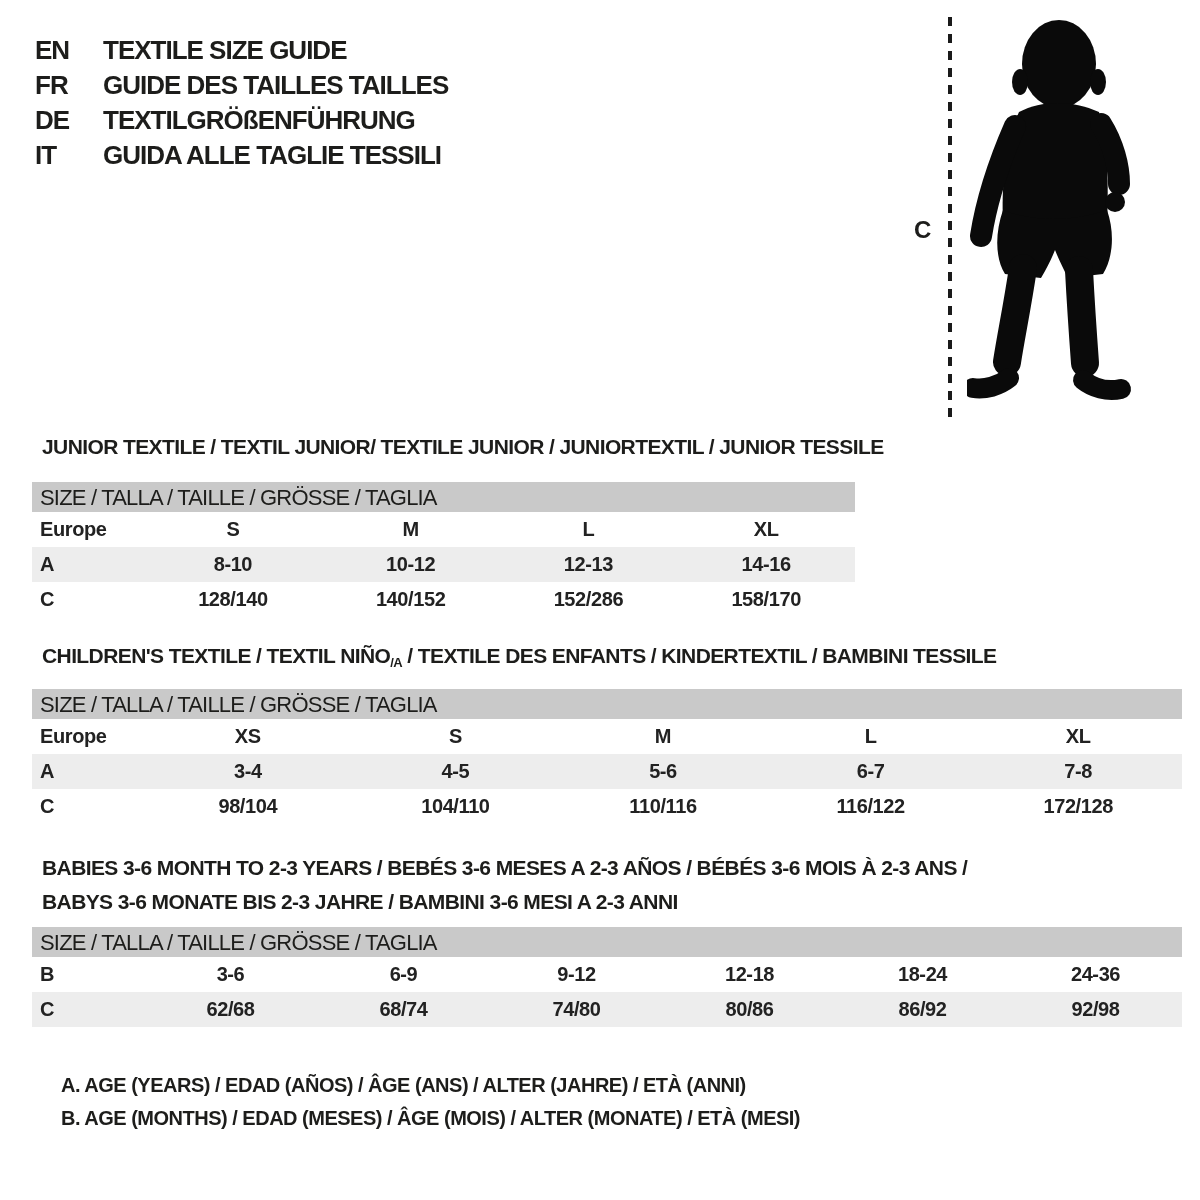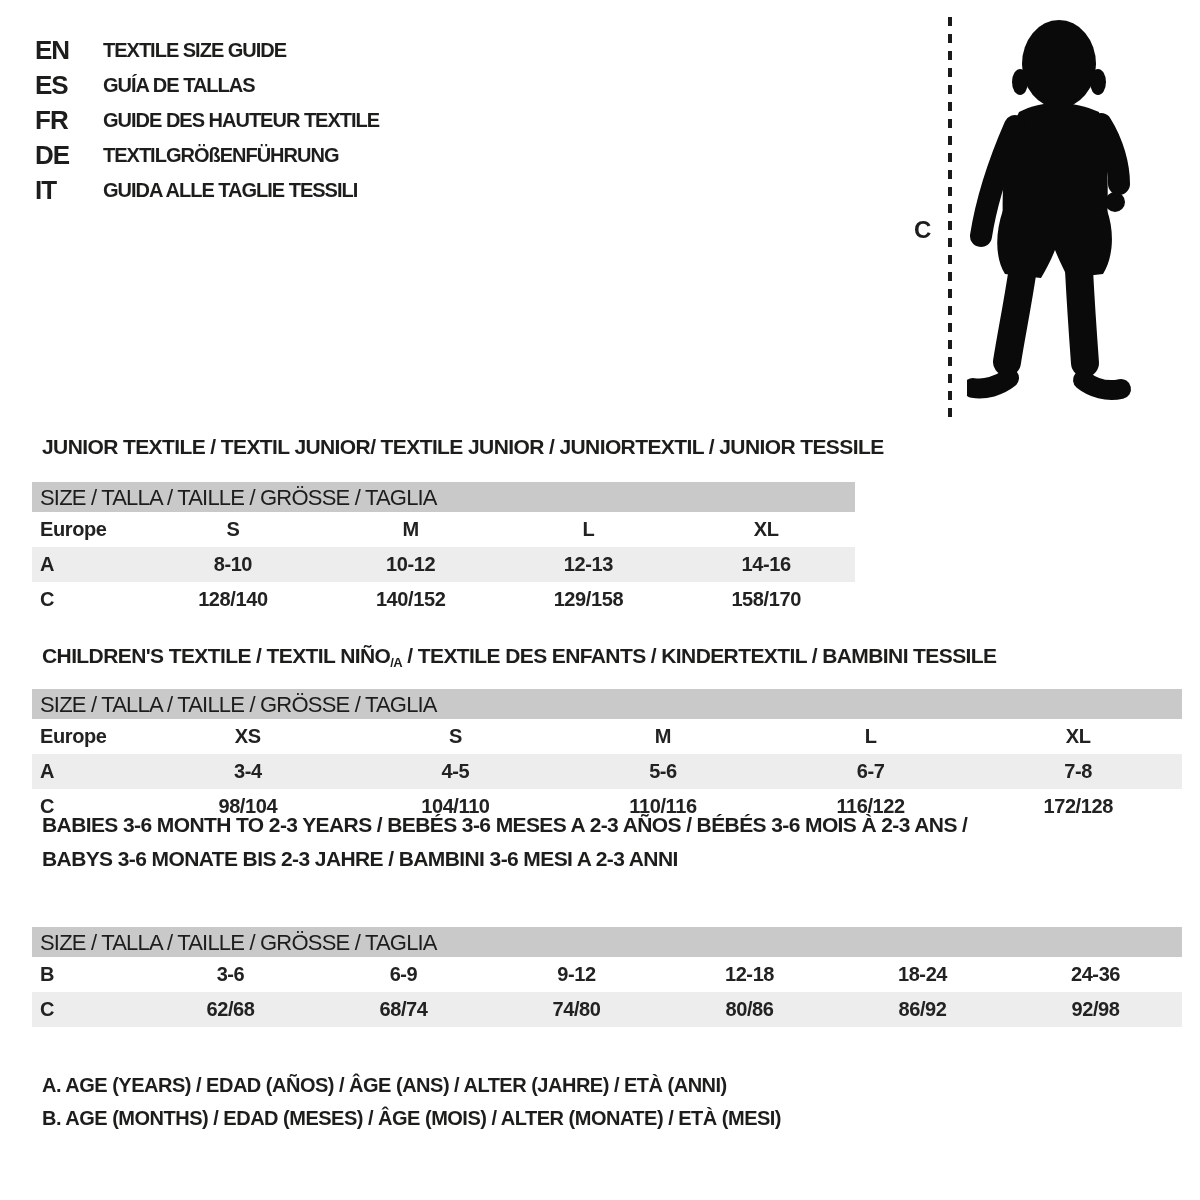--- a/index.html
+++ b/index.html
@@ -4,21 +4,21 @@
 <style>
   html,body{margin:0;padding:0;background:#ffffff;}
   .canvas{
     position:relative;width:1200px;height:1200px;background:#ffffff;
     font-family:"Liberation Sans",sans-serif;color:#1d1d1b;overflow:hidden;
   }
   
   .lang-block{position:absolute;left:35px;top:33px;}
   .lang-row{display:flex;height:35px;align-items:center;}
   .lang-code{width:68px;font-weight:bold;font-size:26px;letter-spacing:-1px;white-space:nowrap;}
-  .lang-title{font-weight:bold;font-size:20px;letter-spacing:-1px;white-space:nowrap;}
+  .lang-title{font-weight:bold;font-size:26px;letter-spacing:-1px;white-space:nowrap;}
   
   .dash-line{
     position:absolute;left:948px;top:17px;width:4px;height:400px;
     background:repeating-linear-gradient(to bottom,#1a1a1a 0 9px,transparent 9px 17px);
   }
   .height-label{position:absolute;left:914px;top:216px;font-weight:bold;font-size:24px;}
   .baby-svg{position:absolute;left:967px;top:18px;width:166px;height:400px;}
   
   .tbl-title{
     position:absolute;left:42px;font-weight:bold;font-size:21px;
@@ -38,39 +38,35 @@
   .size-table td{
     height:35px;text-align:center;font-weight:bold;font-size:20px;
     letter-spacing:-0.4px;padding:0;color:#222;margin-left:24px;
   }
   .size-table td.lbl{text-align:left;padding-left:8px;}
   .size-table col.c0{width:112px;}
   tr.r-gray{background:#ededed;}
   tr.r-white{background:#ffffff;}
   
   .footnotes{position:absolute;left:42px;top:1074px;}
-  .footnote{font-weight:bold;font-size:20px;letter-spacing:-0.5px;height:33px;white-space:nowrap;}
+  .footnote{font-weight:bold;font-size:20px;letter-spacing:-0.5px;height:33px;white-space:nowrap;margin-left:19px;}
 </style>
 </head>
 <body>
 
 <div class="canvas">
 
   <div class="lang-block">
     <div class="lang-row">
       <span class="lang-code">EN</span>
       <span class="lang-title">TEXTILE SIZE GUIDE</span>
     </div>
     <div class="lang-row">
-      <span class="lang-code">ES</span>
-      <span class="lang-title">GUÍA DE TALLAS</span>
-    </div>
-    <div class="lang-row">
       <span class="lang-code">FR</span>
-      <span class="lang-title">GUIDE DES HAUTEUR TEXTILE</span>
+      <span class="lang-title">GUIDE DES TAILLES TAILLES</span>
     </div>
     <div class="lang-row">
       <span class="lang-code">DE</span>
       <span class="lang-title">TEXTILGRÖßENFÜHRUNG</span>
     </div>
     <div class="lang-row">
       <span class="lang-code">IT</span>
       <span class="lang-title">GUIDA ALLE TAGLIE TESSILI</span>
     </div>
   </div>
@@ -119,21 +115,21 @@
         <td class="lbl">A</td>
         <td>8-10</td>
         <td>10-12</td>
         <td>12-13</td>
         <td>14-16</td>
       </tr>
       <tr class="r-white">
         <td class="lbl">C</td>
         <td>128/140</td>
         <td>140/152</td>
-        <td>129/158</td>
+        <td>152/286</td>
         <td>158/170</td>
       </tr>
       </tbody>
     </table>
   </div>
 
   <div class="tbl-title" style="top:644px;"><span>CHILDREN'S TEXTILE / TEXTIL NIÑO</span><span class="subsm">/A</span><span> / TEXTILE DES ENFANTS / KINDERTEXTIL / BAMBINI TESSILE</span></div>
   <div class="size-table" style="left:32px;top:689px;width:1150px;">
     <div class="size-bar">
       <span>SIZE / TALLA / TAILLE / GRÖSSE / TAGLIA</span>
@@ -169,21 +165,21 @@
         <td>98/104</td>
         <td>104/110</td>
         <td>110/116</td>
         <td>116/122</td>
         <td>172/128</td>
       </tr>
       </tbody>
     </table>
   </div>
 
-  <div class="tbl-title babies-title" style="top:808px;">
+  <div class="tbl-title babies-title" style="top:851px;">
     <div>BABIES 3-6 MONTH TO 2-3 YEARS / BEBÉS 3-6 MESES A 2-3 AÑOS / BÉBÉS 3-6 MOIS À 2-3 ANS /</div>
     <div>BABYS 3-6 MONATE BIS 2-3 JAHRE / BAMBINI 3-6 MESI A 2-3 ANNI</div>
   </div>
   <div class="size-table" style="left:32px;top:927px;width:1150px;">
     <div class="size-bar">
       <span>SIZE / TALLA / TAILLE / GRÖSSE / TAGLIA</span>
     </div>
     <table>
       <colgroup>
           <col class="c0">

